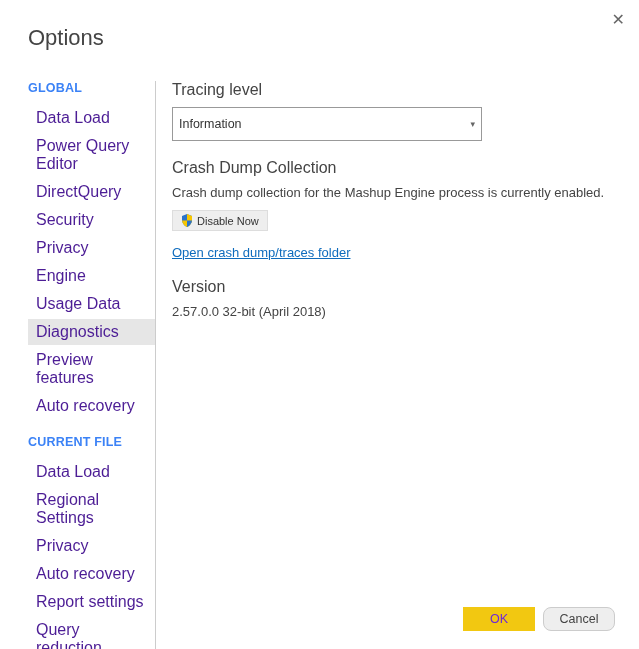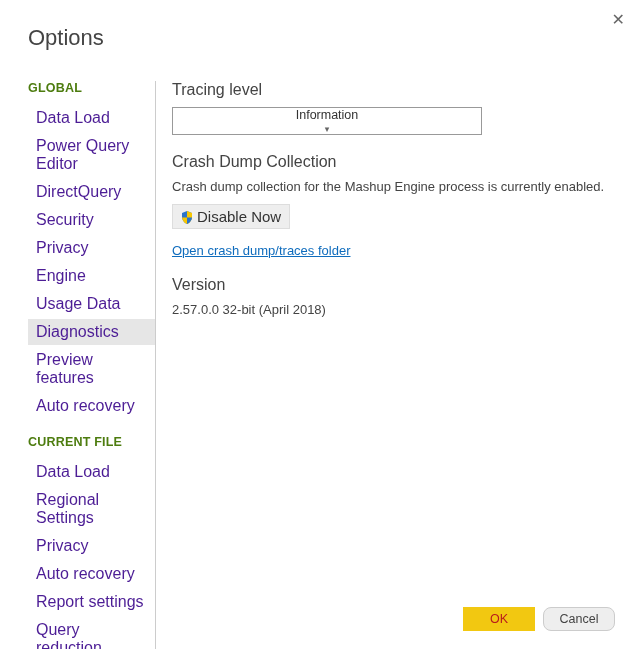--- a/index.html
+++ b/index.html
@@ -31,21 +31,21 @@
     display: flex;
     padding: 30px 0 0 28px;
   }
   .sidebar {
     width: 128px;
     border-right: 1px solid #ccc;
     padding-right: 0;
     padding-bottom: 30px;
   }
   .section-label {
-    color: #4d7c0f;
+    color: #3b82f6;
     font-size: 12.5px;
     font-weight: 600;
     letter-spacing: 0.2px;
     margin-bottom: 10px;
   }
   .sidebar-list { list-style: none; }
   .sidebar-item {
     padding: 4px 8px;
     font-size: 16px;
     color: #4c1d95;
@@ -100,50 +100,49 @@
   .chk.checked {
     background: #f2c811;
     border-color: #f2c811;
     color: #000;
     font-size: 11px;
     line-height: 1;
   }
   .content-block { margin-bottom: 18px; }
   .select-box {
     width: 310px;
-    height: 28px;
+    height: 34px;
     border: 1px solid #999;
     display: flex;
     align-items: center;
     justify-content: space-between;
     padding: 0 6px;
     font-size: 12.5px;
     color: #333;
     margin-top: 6px;
     cursor: pointer;
-    flex-direction: column;
   }
   .select-box .caret {
     font-size: 9px;
     color: #666;
   }
   .crash-text {
     font-size: 13px;
     color: #444;
     margin-bottom: 10px;
     margin-top: 8px;
   }
   .disable-btn {
     display: inline-flex;
     align-items: center;
     gap: 4px;
     background: #eee;
     border: 1px solid #ddd;
     padding: 3px 8px;
-    font-size: 15px;
+    font-size: 11px;
     color: #333;
     cursor: pointer;
   }
   .shield {
     width: 12px; height: 13px;
     display: inline-block;
   }
   .link {
     color: #0f6cbd;
     text-decoration: underline;
@@ -167,21 +166,21 @@
   .btn {
     min-width: 72px;
     height: 24px;
     border: 1px solid #ccc;
     font-size: 12.5px;
     display: flex;
     align-items: center;
     justify-content: center;
     cursor: pointer;
   }
-  .btn-ok { background: #f2c811; border-color: #f2c811; color: #b91c1c; }
+  .btn-ok { background: #f2c811; border-color: #f2c811; color: #6d28d9; }
   .btn-cancel { background: #eee; color: #444; border-radius: 8px; }
 </style>
 </head>
 <body>
 
 <div class="close-btn">✕</div>
 
 <div class="title">Options</div>
 
 <div class="body">

